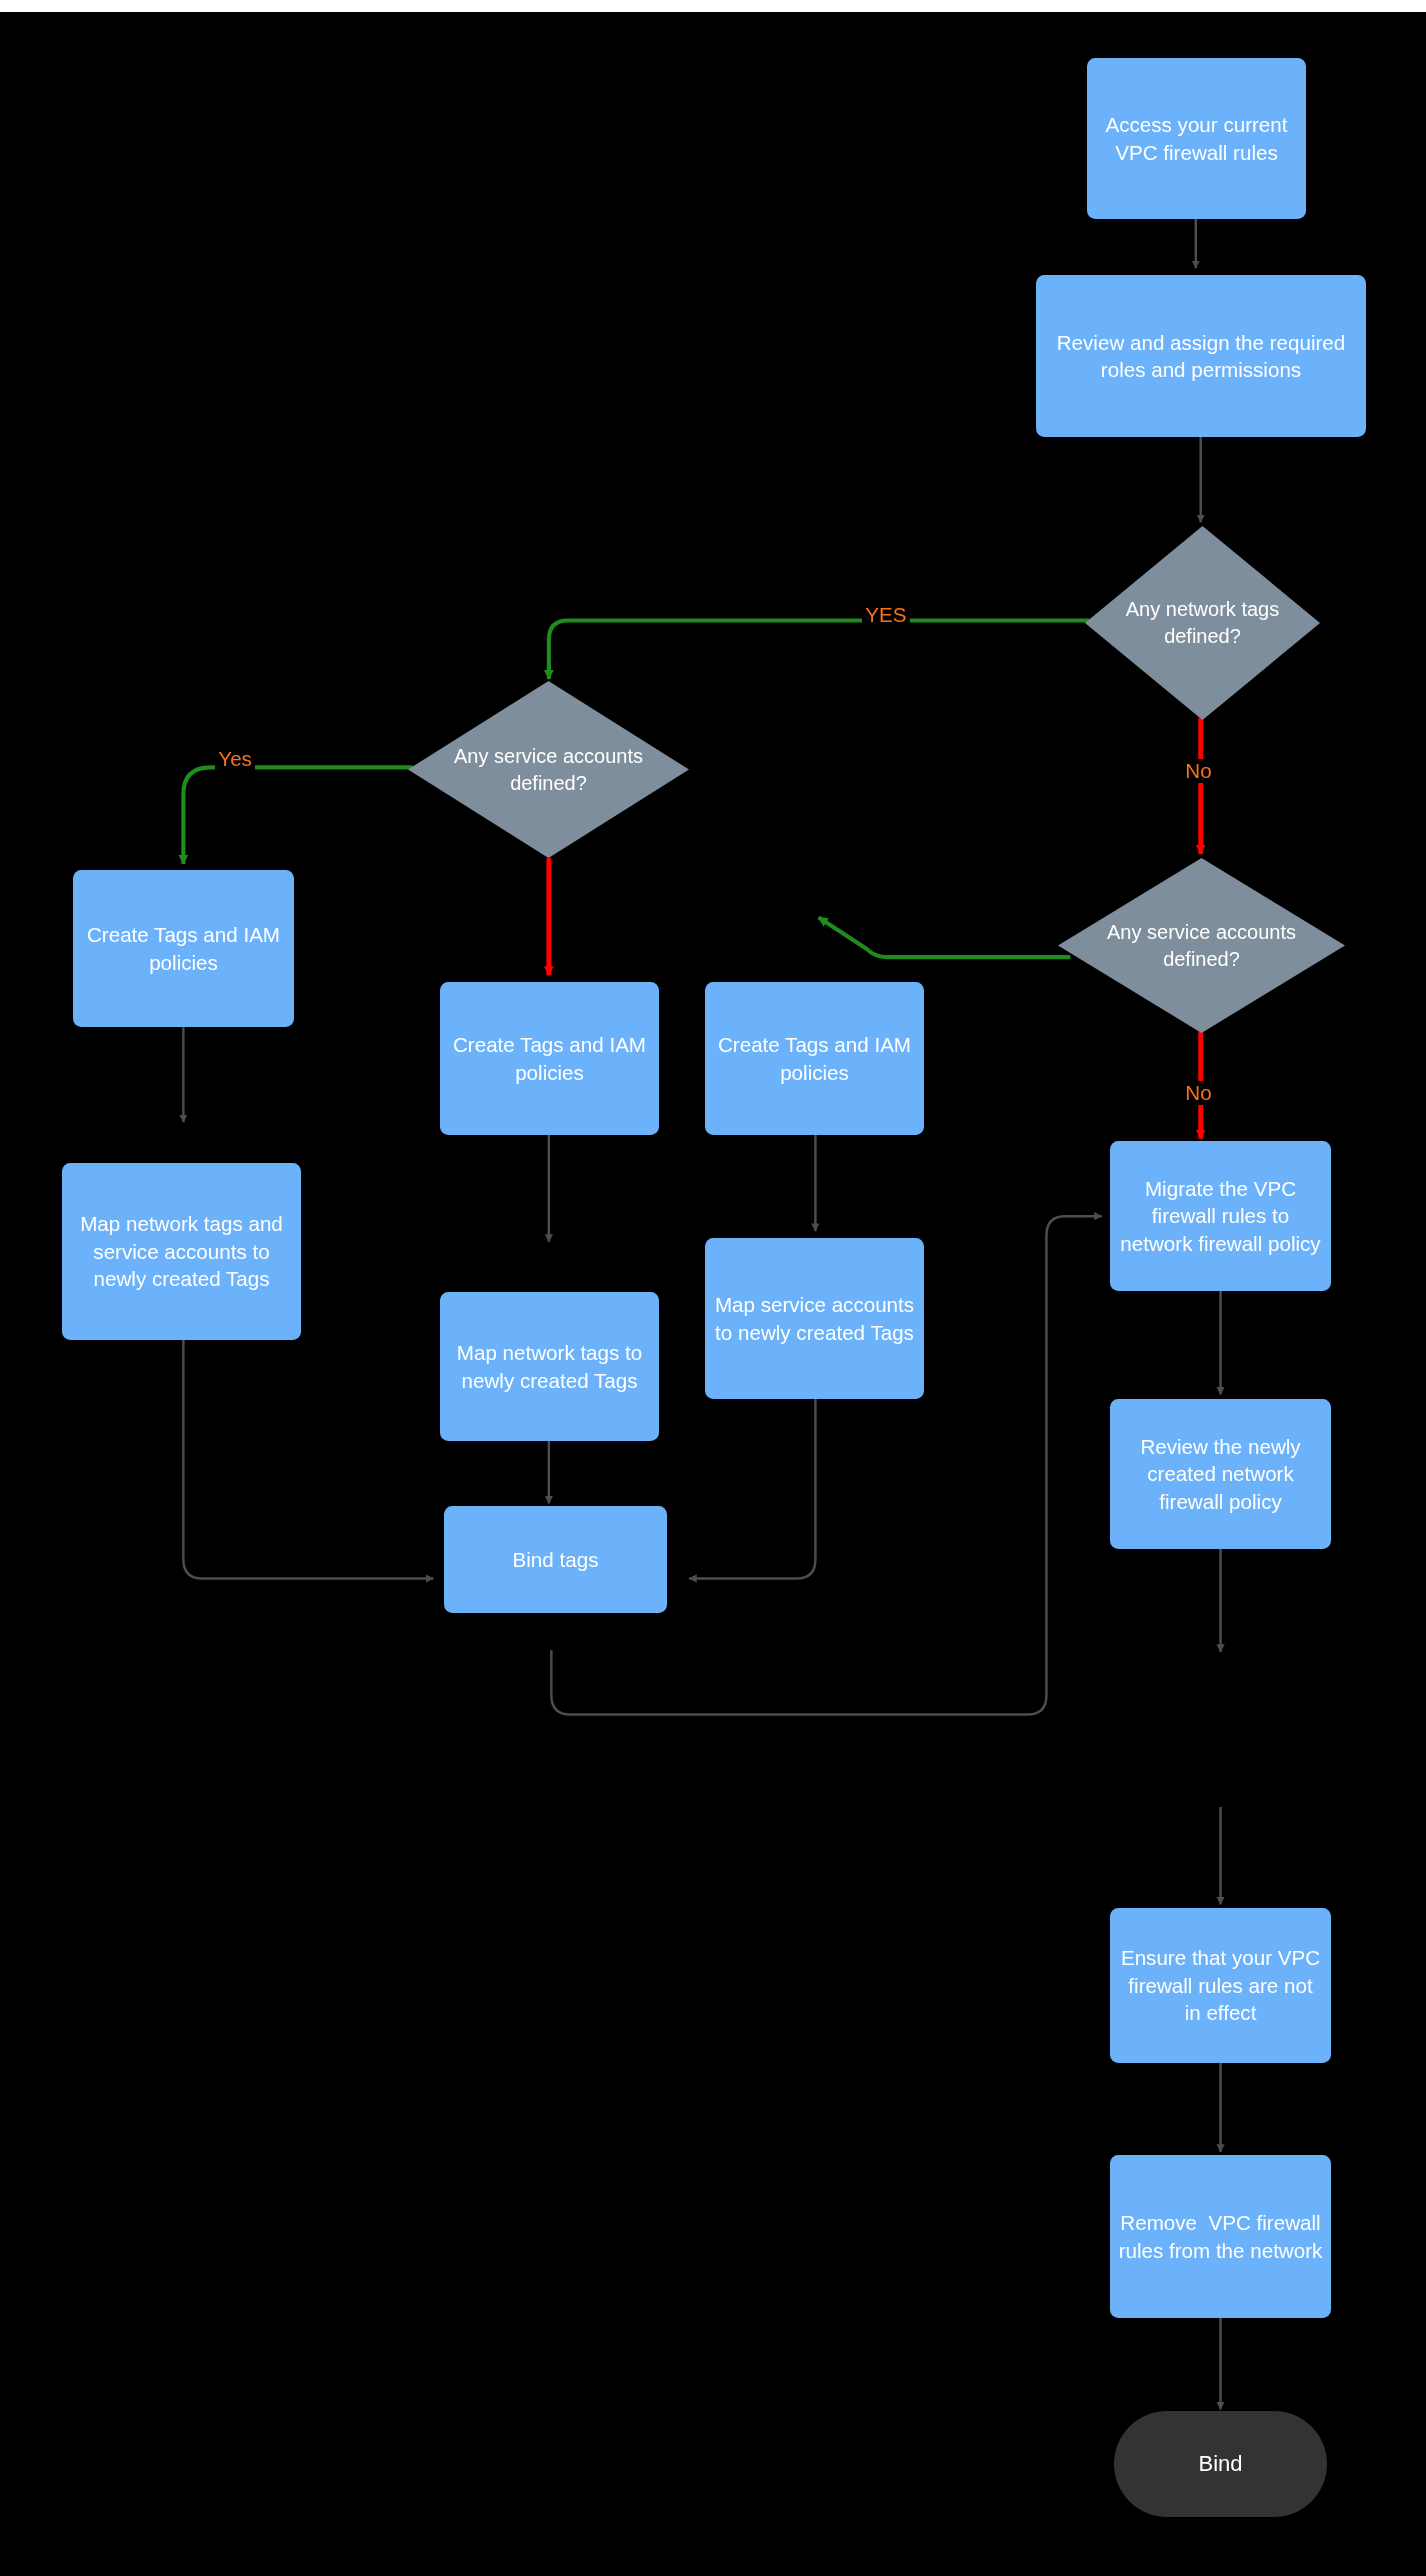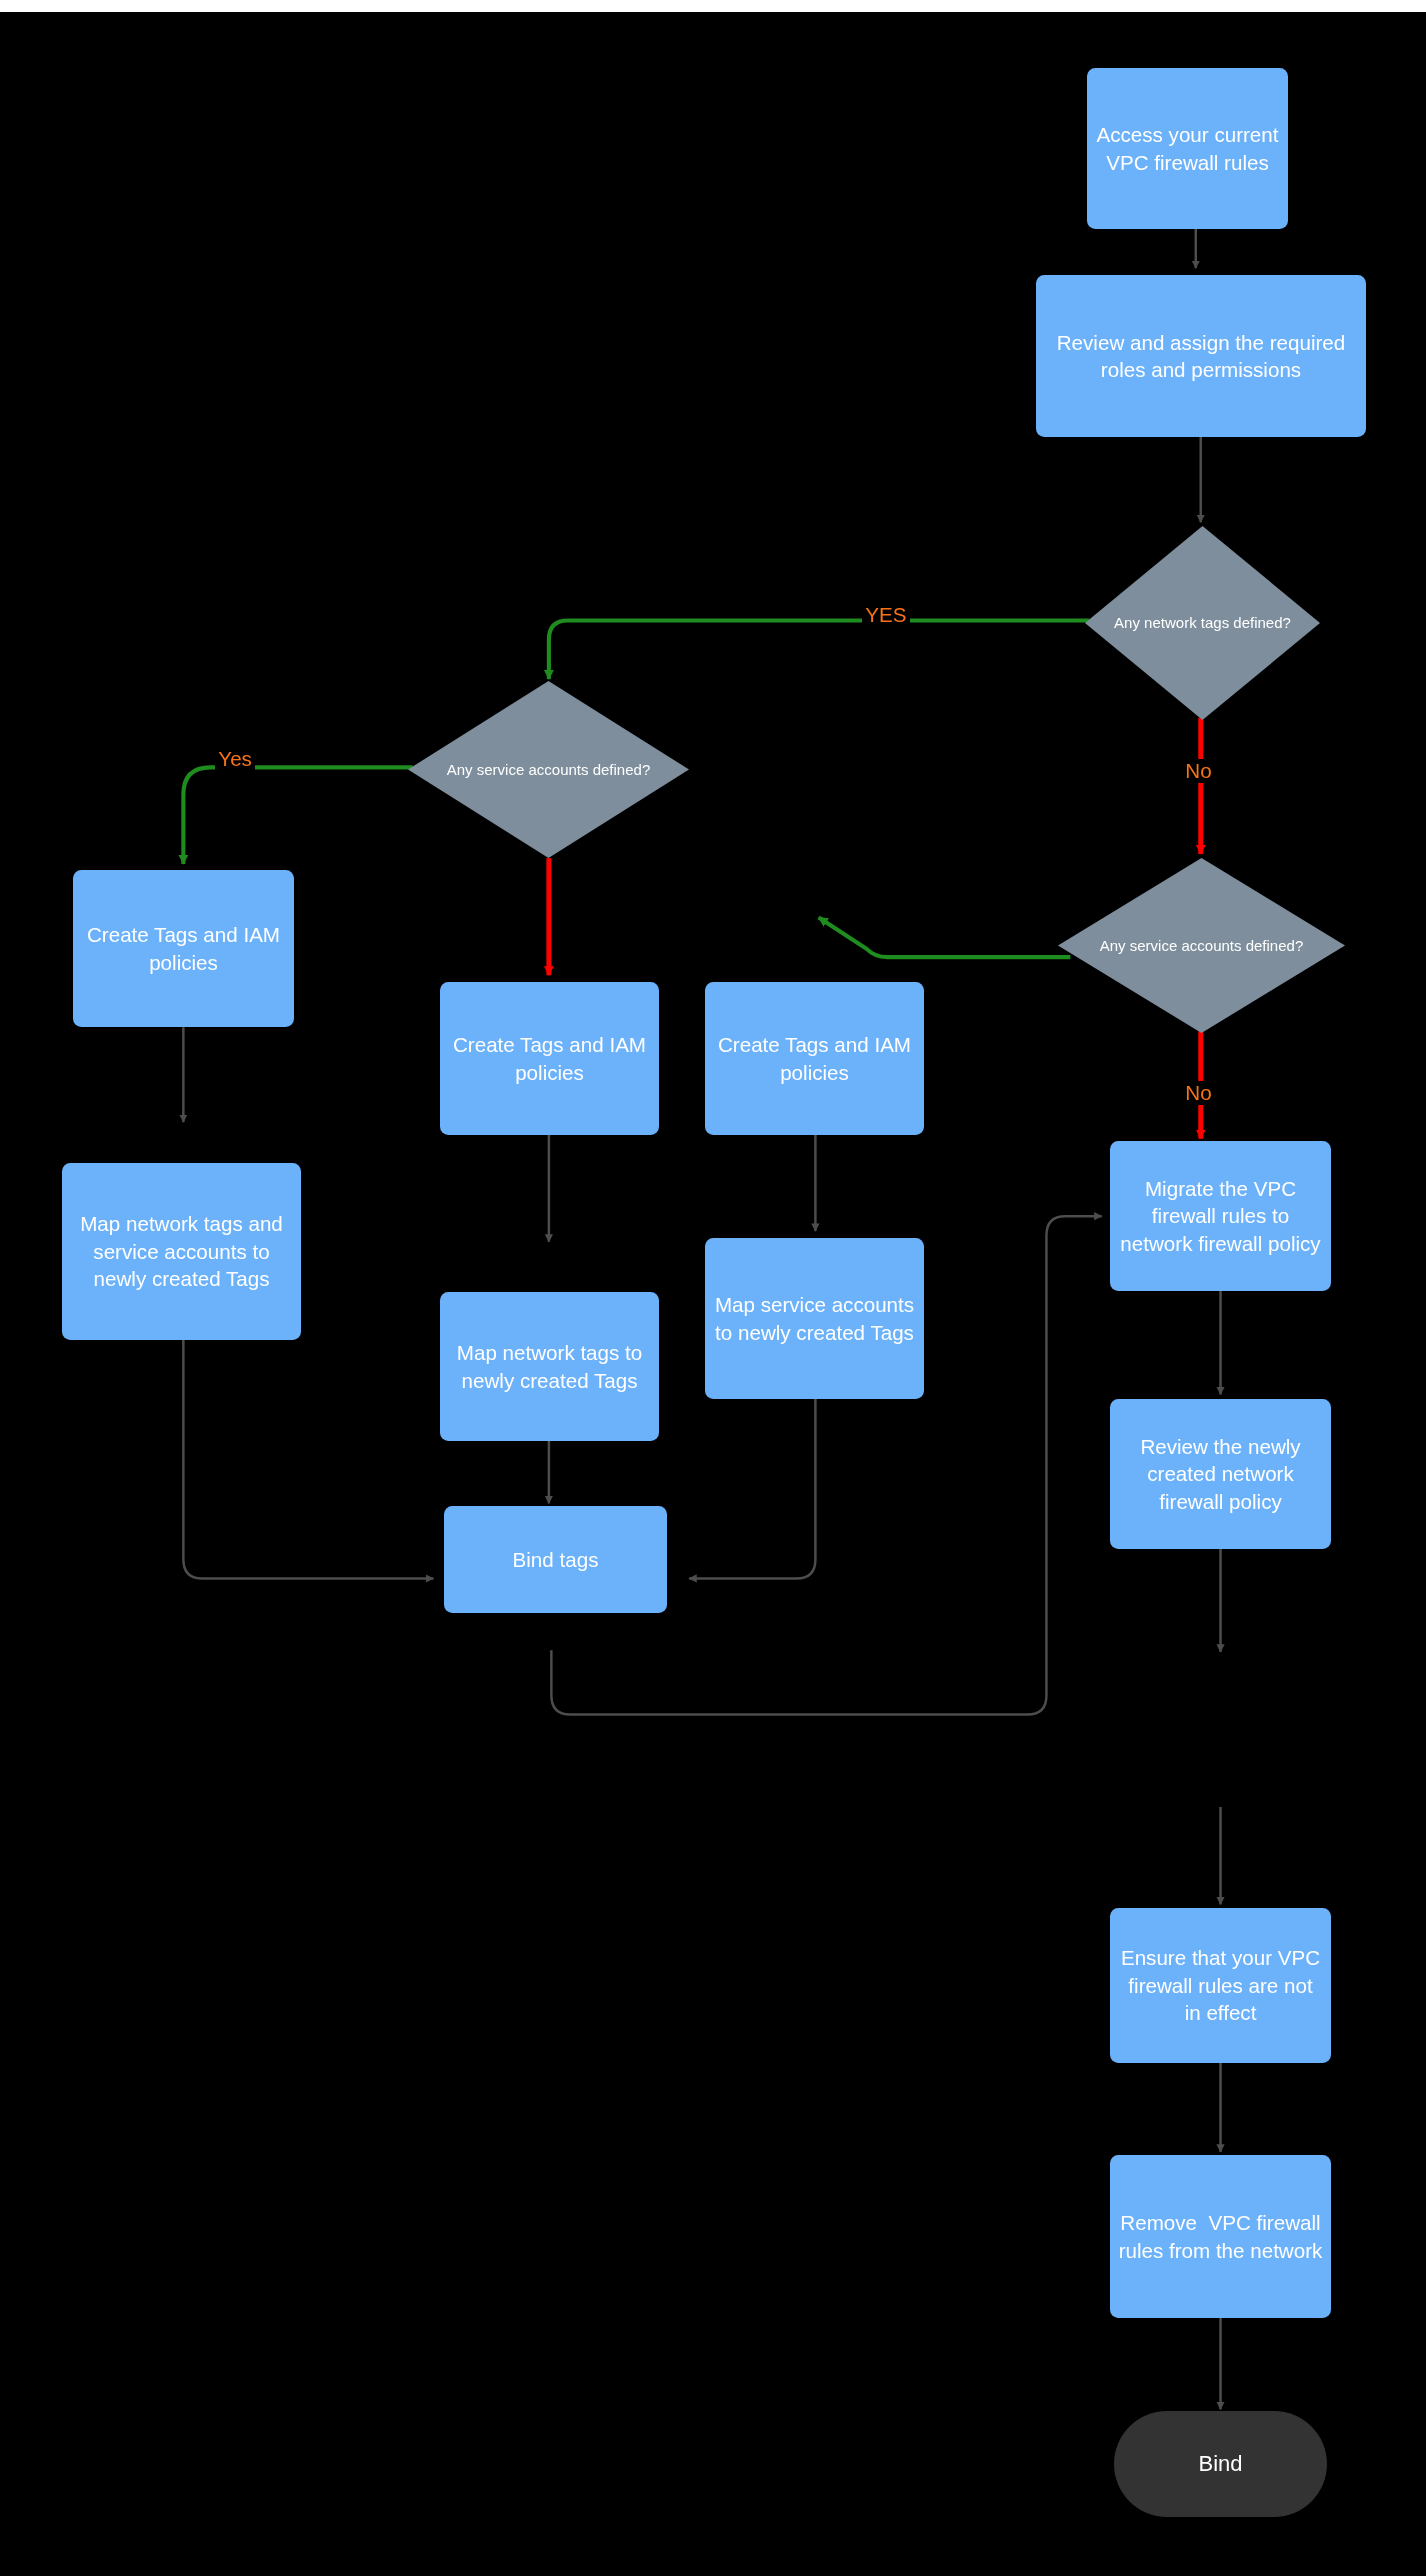--- a/index.html
+++ b/index.html
@@ -46,21 +46,21 @@
     font-size: 20.6px;
     padding: 3.3px 8.3px;
   }
   .terminal {
     background: #333333;
     border-radius: 53px;
     font-size: 22px;
   }
   .decision {
     background: transparent;
-    font-size: 15px;
+    font-size: 20px;
     z-index: 3;
     justify-content: center;
   }
   .diamond-shape {
     position: absolute;
     left: 0; top: 0;
     width: 100%;
     height: 100%;
     background: #7e8e9c;
     clip-path: polygon(50% 0%, 100% 50%, 50% 100%, 0% 50%);
@@ -136,21 +136,21 @@
 
     <path d="M1479,1872 L1479,2002" stroke="#4d4d4d" stroke-width="3" fill="none" marker-end="url(#ah-gray)"></path>
 
     <path d="M1479,2190 L1479,2308" stroke="#4d4d4d" stroke-width="3" fill="none" marker-end="url(#ah-gray)"></path>
 
     <path d="M1479,2496 L1479,2608" stroke="#4d4d4d" stroke-width="3" fill="none" marker-end="url(#ah-gray)"></path>
 
     <path d="M1479,2806 L1479,2920" stroke="#4d4d4d" stroke-width="3" fill="none" marker-end="url(#ah-gray)"></path>
   </svg>
 
-  <div class="node process" style="left:1087px; top:68px; width:201px; height:161px;">
+  <div class="node process" style="left:1087px; top:58px; width:219px; height:161px;">
     <span>Access your current VPC firewall rules</span>
   </div>
 
   <div class="node process" style="left:1036px; top:275px; width:330px; height:162px;align-items:center;">
     <span>Review and assign the required roles and permissions</span>
   </div>
 
   <div class="node decision" style="left:1085px; top:526px; width:235px; height:194px;">
     <div class="diamond-shape"></div>
     <span class="dec-label">Any network tags defined?</span>

